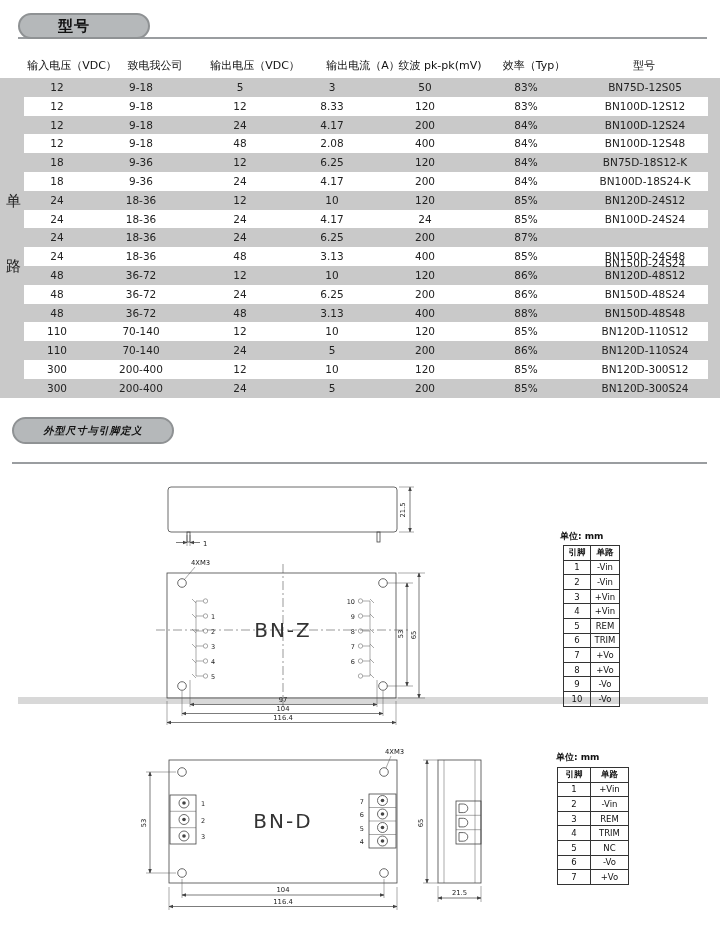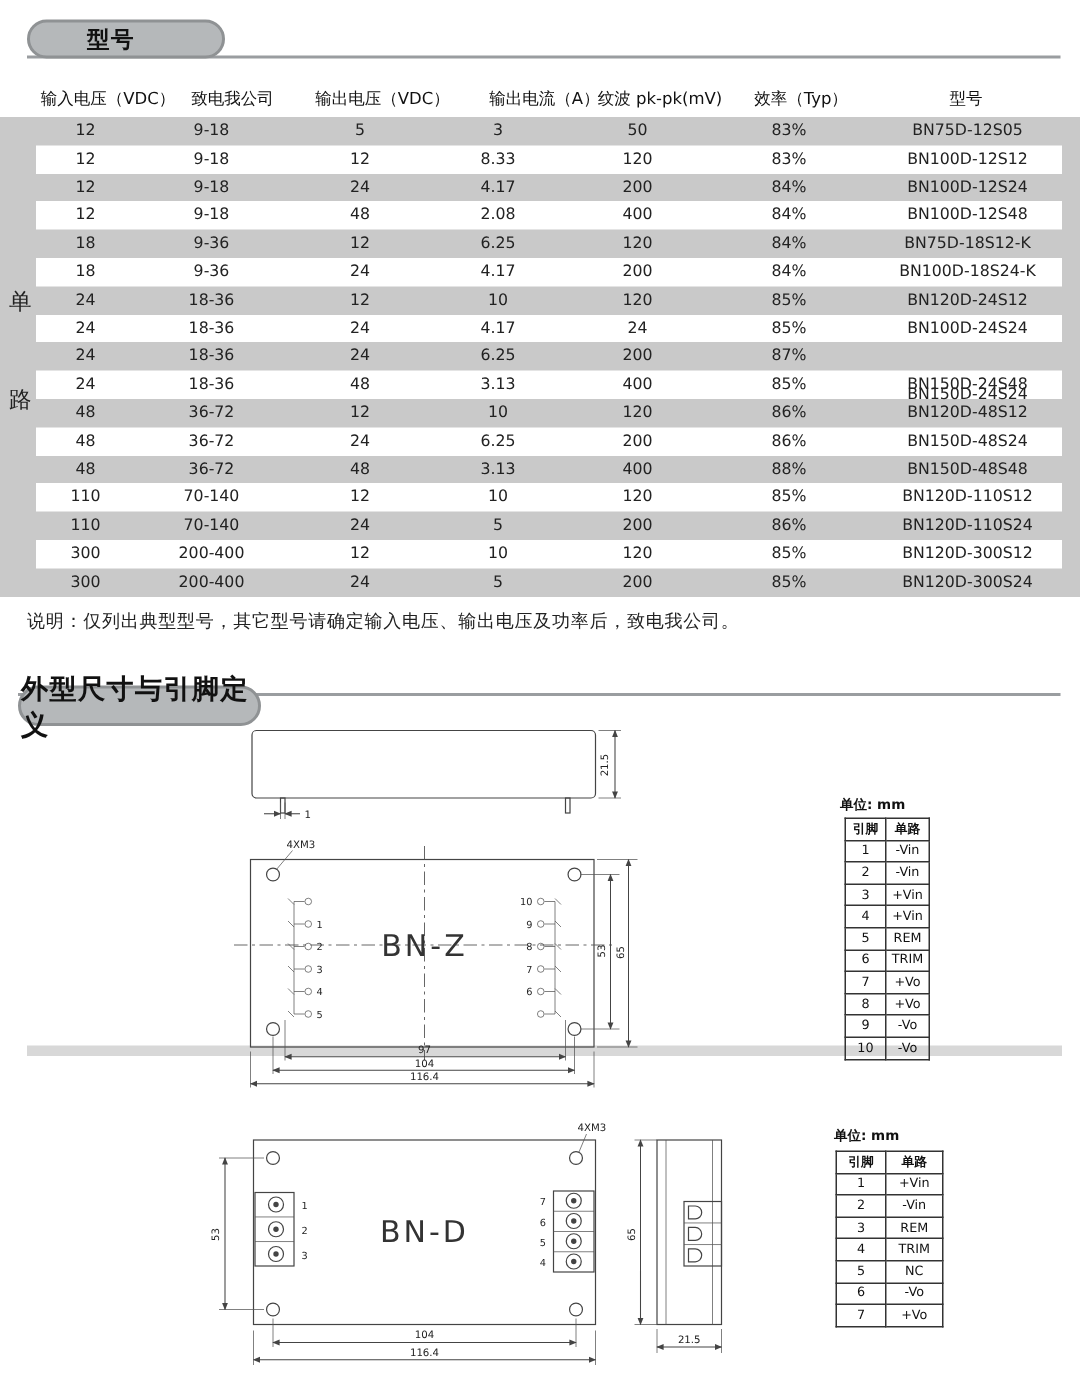--- a/index.html
+++ b/index.html
@@ -4,21 +4,21 @@
 <style>
   html,body{margin:0;padding:0;background:#fff;}
   #page{position:relative;width:720px;height:933px;background:#fff;overflow:hidden;
         font-family:"DejaVu Sans","Liberation Sans",sans-serif;}
   .tab{position:absolute;background:#b5b8ba;border:2px solid #8f9294;border-radius:14px;
        color:#111;font-size:15px;font-weight:bold;display:flex;align-items:center;justify-content:center;
        z-index:3;letter-spacing:1px;}
   .tabline{position:absolute;height:2px;background:#9a9da0;z-index:2;}
   #tab1{left:18px;top:13px;width:132px;height:26px;padding-left:38px;box-sizing:border-box;justify-content:flex-start;}
   #tabline1{left:18px;top:37px;width:689px;}
-  #tab2{left:12px;top:457px;width:158px;height:23px;font-size:18px;}
+  #tab2{left:12px;top:417px;width:158px;height:23px;font-size:10px;font-style:italic;}
   #tabline2{left:12px;top:462px;width:695px;}
   #panel{position:absolute;left:0;top:78px;width:720px;height:319.6px;background:#c9c9c9;}
   .stripe{position:absolute;left:24px;width:684px;height:18.8px;background:#ffffff;}
   .cell{position:absolute;transform:translateX(-50%);font-size:10.5px;color:#222;
         line-height:18.8px;white-space:nowrap;}
   .hcell{position:absolute;transform:translateX(-50%);font-size:11px;color:#111;
         line-height:20px;white-space:nowrap;}
   .side{position:absolute;left:6px;font-size:15px;color:#222;z-index:2;}
   #note{position:absolute;left:18px;top:406px;font-size:12px;color:#222;letter-spacing:0.5px;}
   #grayband{position:absolute;left:18px;top:697px;width:690px;height:7px;background:#d8d8d8;}
@@ -188,21 +188,20 @@
         <div class="cell" style="left: 240px; top: 378.8px;">24</div>
         <div class="cell" style="left: 332px; top: 378.8px;">5</div>
         <div class="cell" style="left: 425px; top: 378.8px;">200</div>
         <div class="cell" style="left: 526px; top: 378.8px;">85%</div>
         <div class="cell" style="left: 645px; top: 378.8px;">BN120D-300S24</div>
       </div>
     <div class="side" style="top:192px">单</div>
     <div class="side" style="top:257px">路</div>
   </div>
 
-  <div id="note">说明：仅列出典型型号，其它型号请确定输入电压、输出电压及功率后，致电我公司。</div>
 
   <div class="tab" id="tab2">
     <span>外型尺寸与引脚定义</span>
   </div>
   <div class="tabline" id="tabline2"></div>
 
   <div id="grayband"></div>
 
   <svg id="draw" viewBox="0 0 720 933">
     <defs>

